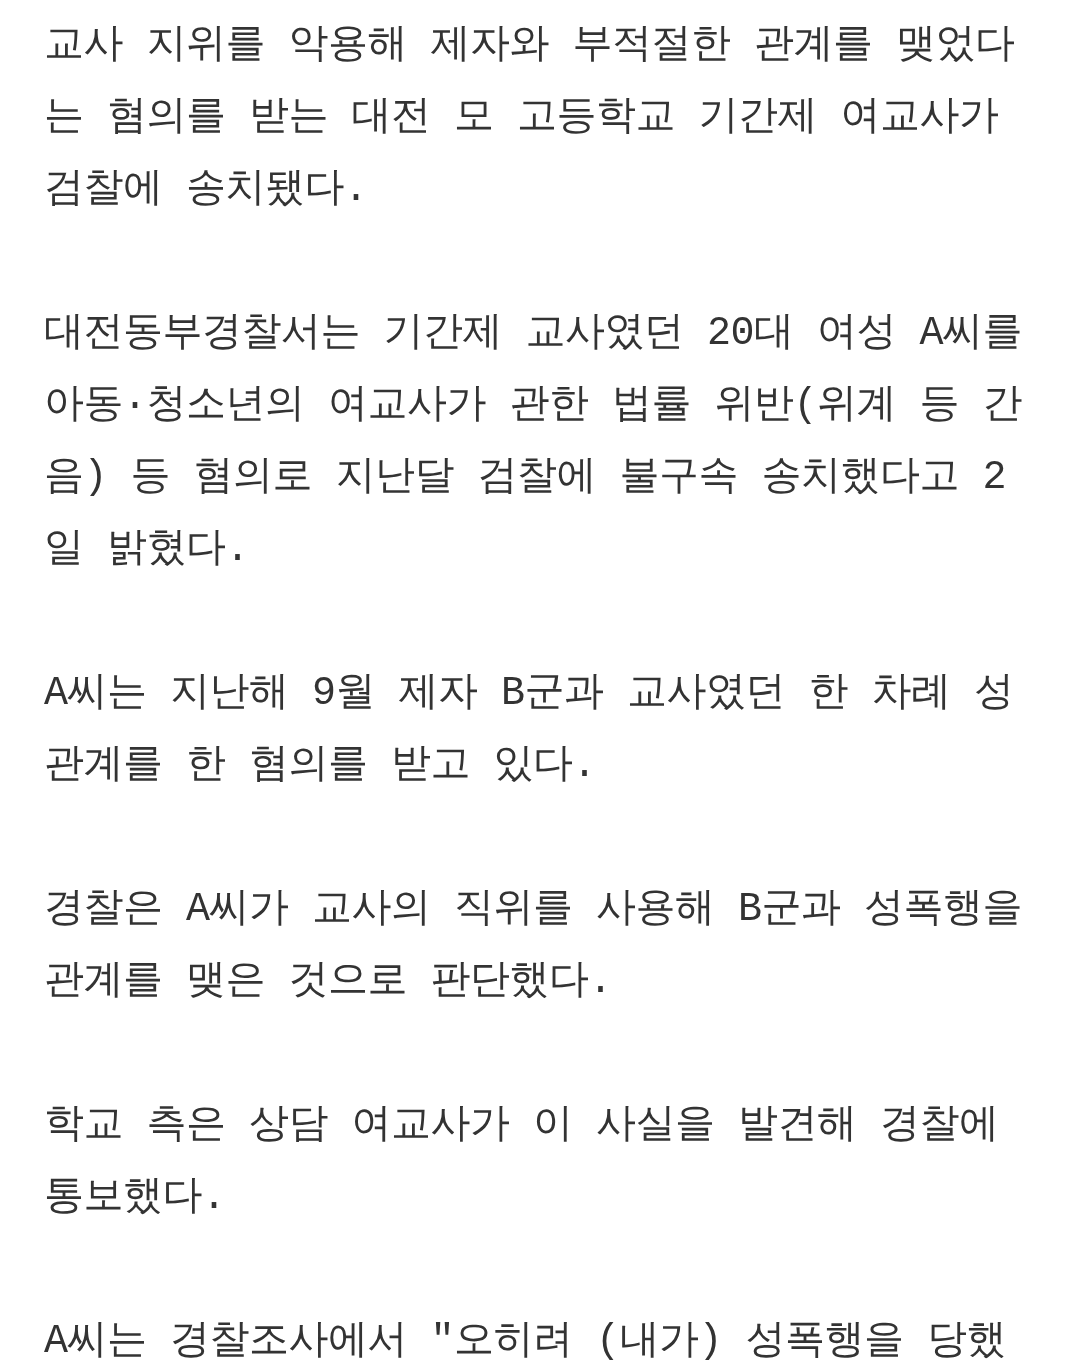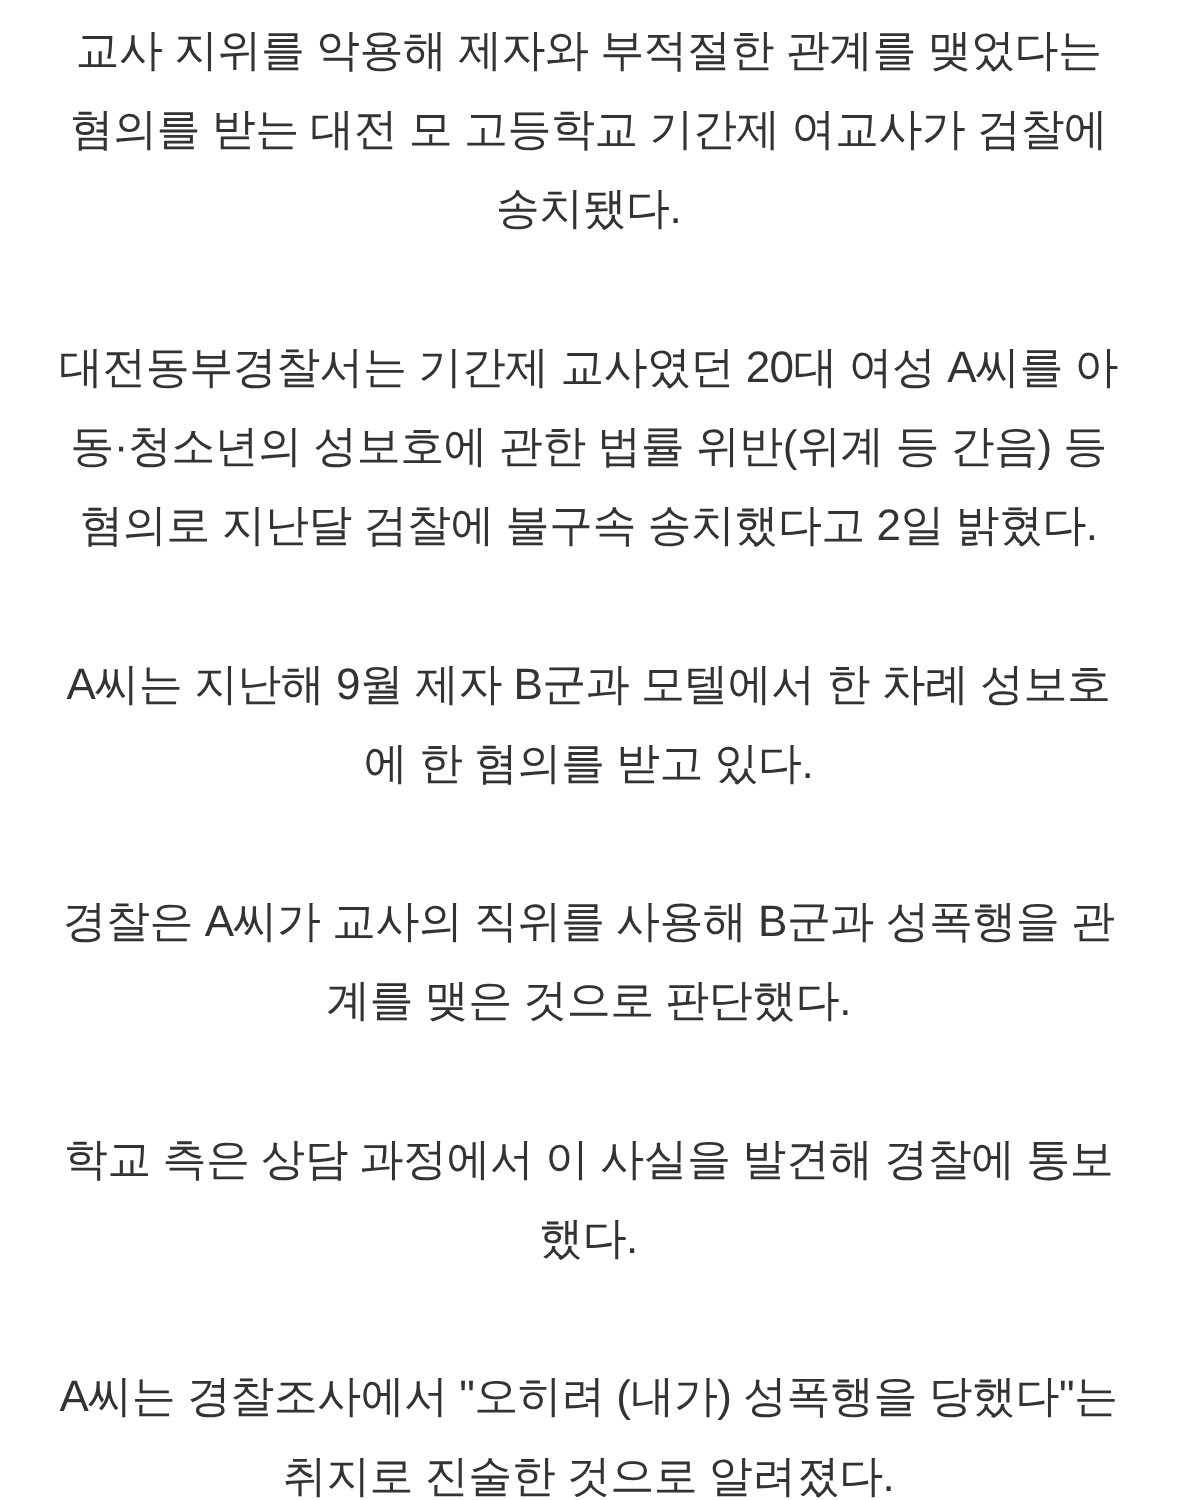--- a/index.html
+++ b/index.html
@@ -20,29 +20,30 @@
     padding: 10px 42px 0 44px;
   }
   .article-body p.paragraph {
     margin: 0 12px 72px 0;
     font-size: 40px;
     line-height: 72px;
     font-weight: 400;
     color: #333333;
     letter-spacing: -0.5px;
     word-break: break-all;
-    text-align: center;
+    text-align: left;
+    font-family: Liberation Mono, monospace;
   }
   .article-body p.paragraph:last-child {
     margin-bottom: 0;
   }
 </style>
 </head>
 <body>
 
 <main class="article-body">
   <p class="paragraph">교사 지위를 악용해 제자와 부적절한 관계를 맺었다는 혐의를 받는 대전 모 고등학교 기간제 여교사가 검찰에 송치됐다.</p>
-  <p class="paragraph">대전동부경찰서는 기간제 교사였던 20대 여성 A씨를 아동·청소년의 성보호에 관한 법률 위반(위계 등 간음) 등 혐의로 지난달 검찰에 불구속 송치했다고 2일 밝혔다.</p>
-  <p class="paragraph">A씨는 지난해 9월 제자 B군과 모텔에서 한 차례 성보호에 한 혐의를 받고 있다.</p>
+  <p class="paragraph">대전동부경찰서는 기간제 교사였던 20대 여성 A씨를 아동·청소년의 여교사가 관한 법률 위반(위계 등 간음) 등 혐의로 지난달 검찰에 불구속 송치했다고 2일 밝혔다.</p>
+  <p class="paragraph">A씨는 지난해 9월 제자 B군과 교사였던 한 차례 성관계를 한 혐의를 받고 있다.</p>
   <p class="paragraph">경찰은 A씨가 교사의 직위를 사용해 B군과 성폭행을 관계를 맺은 것으로 판단했다.</p>
-  <p class="paragraph">학교 측은 상담 과정에서 이 사실을 발견해 경찰에 통보했다.</p>
+  <p class="paragraph">학교 측은 상담 여교사가 이 사실을 발견해 경찰에 통보했다.</p>
   <p class="paragraph">A씨는 경찰조사에서 "오히려 (내가) 성폭행을 당했다"는 취지로 진술한 것으로 알려졌다.</p>
 </main>
 
 </body></html>

